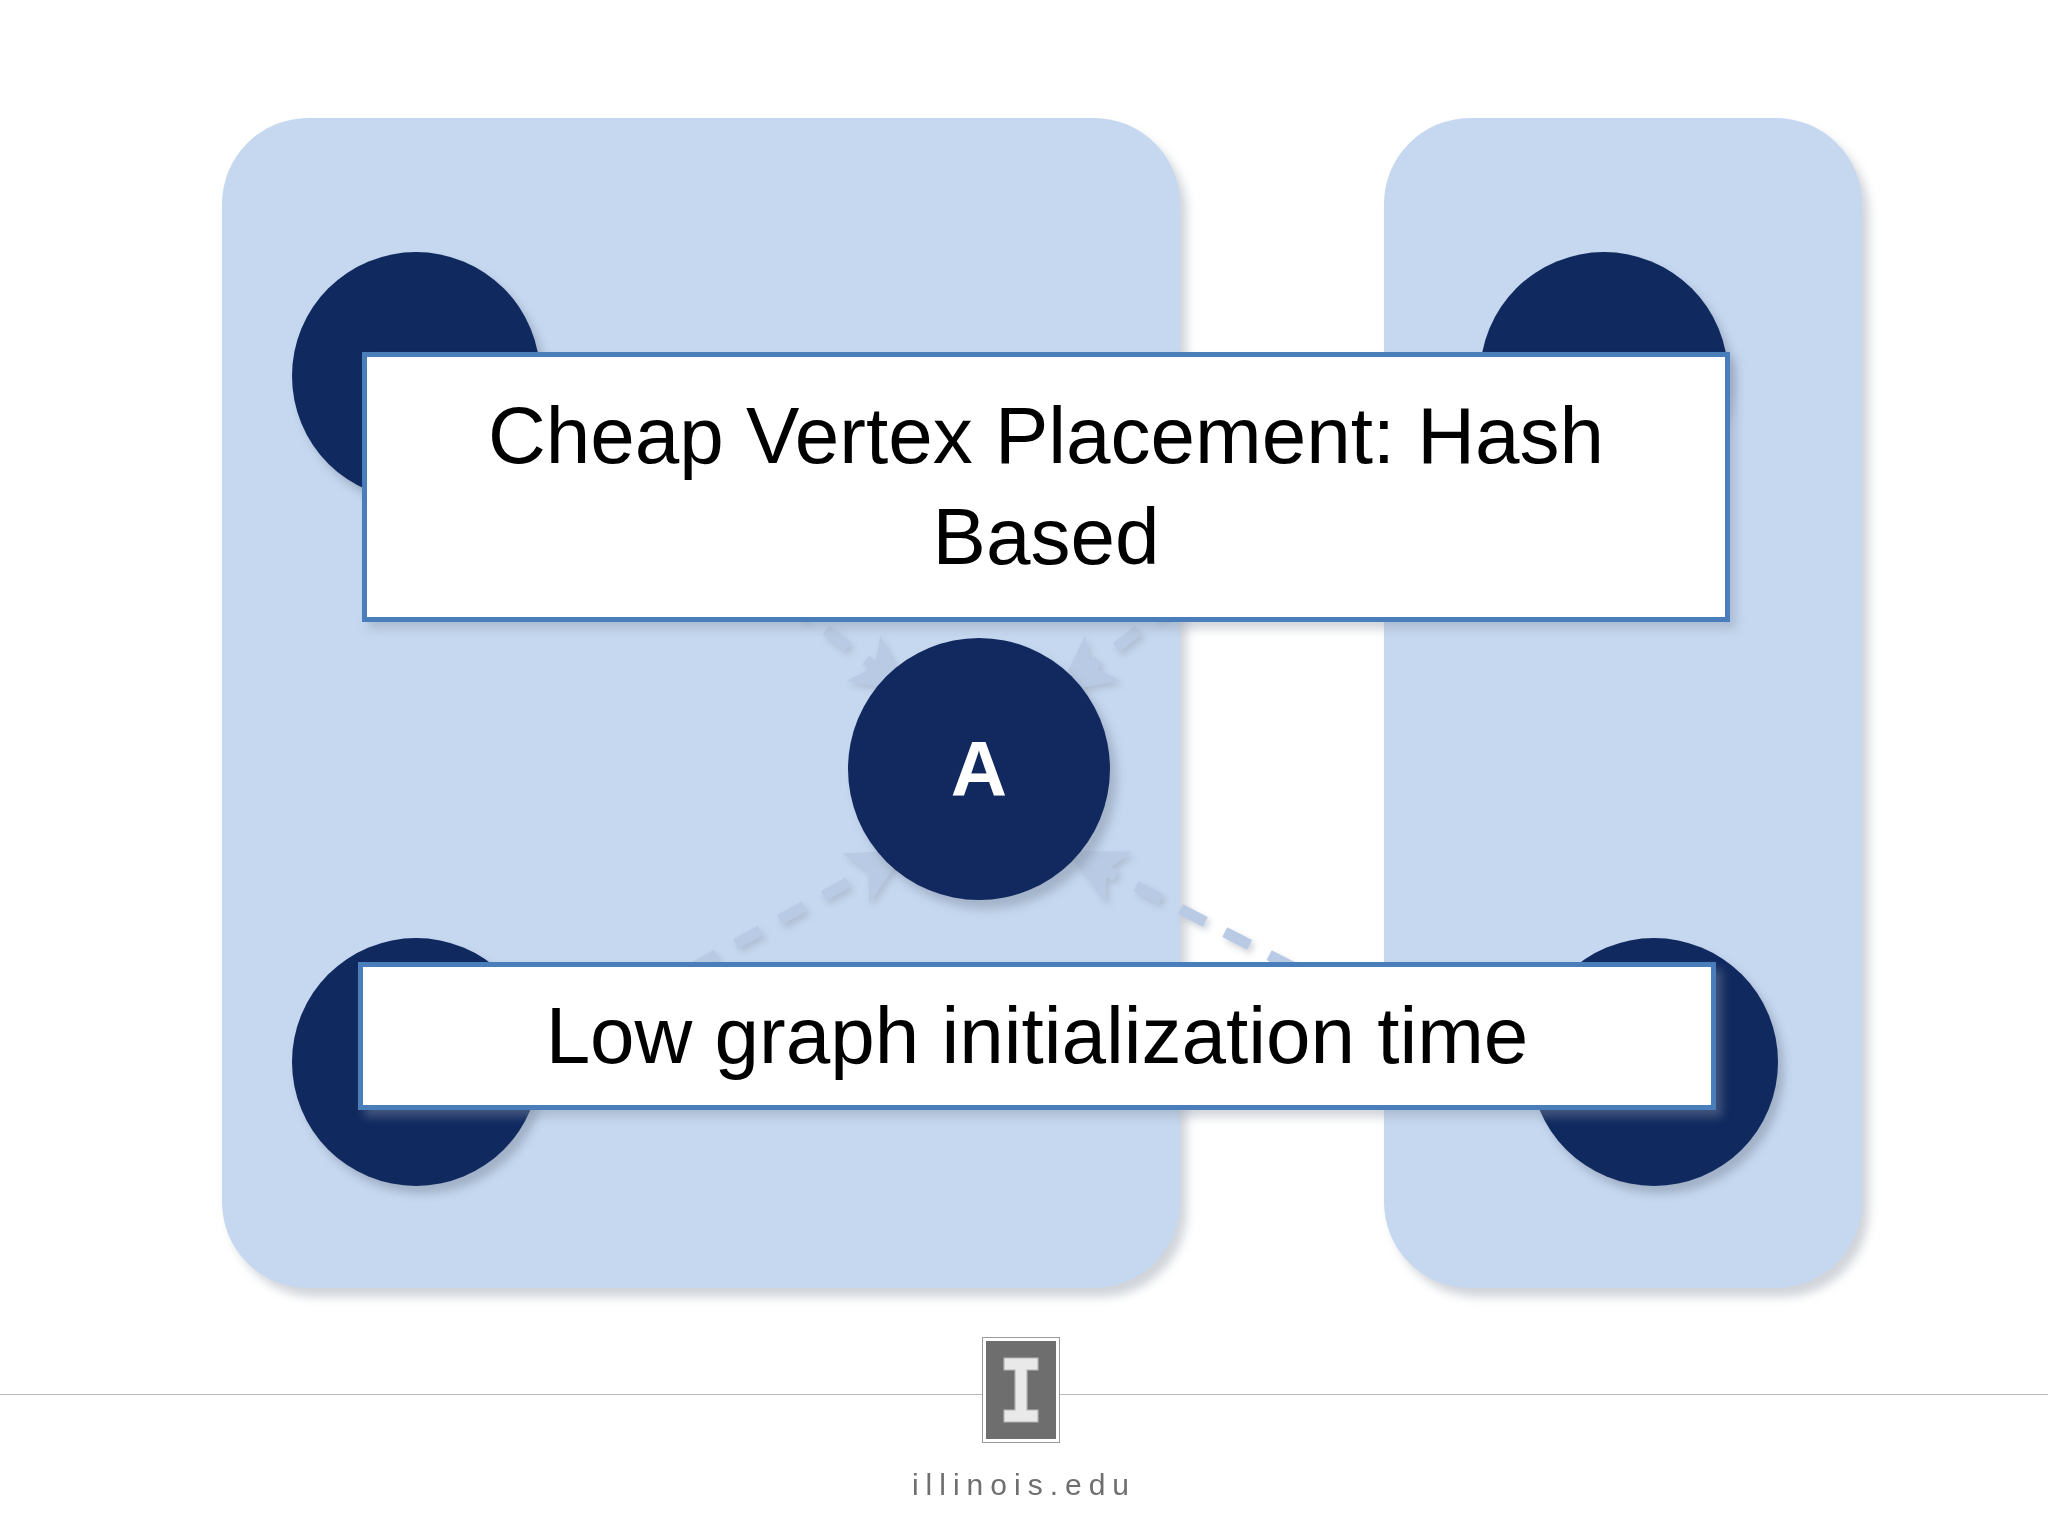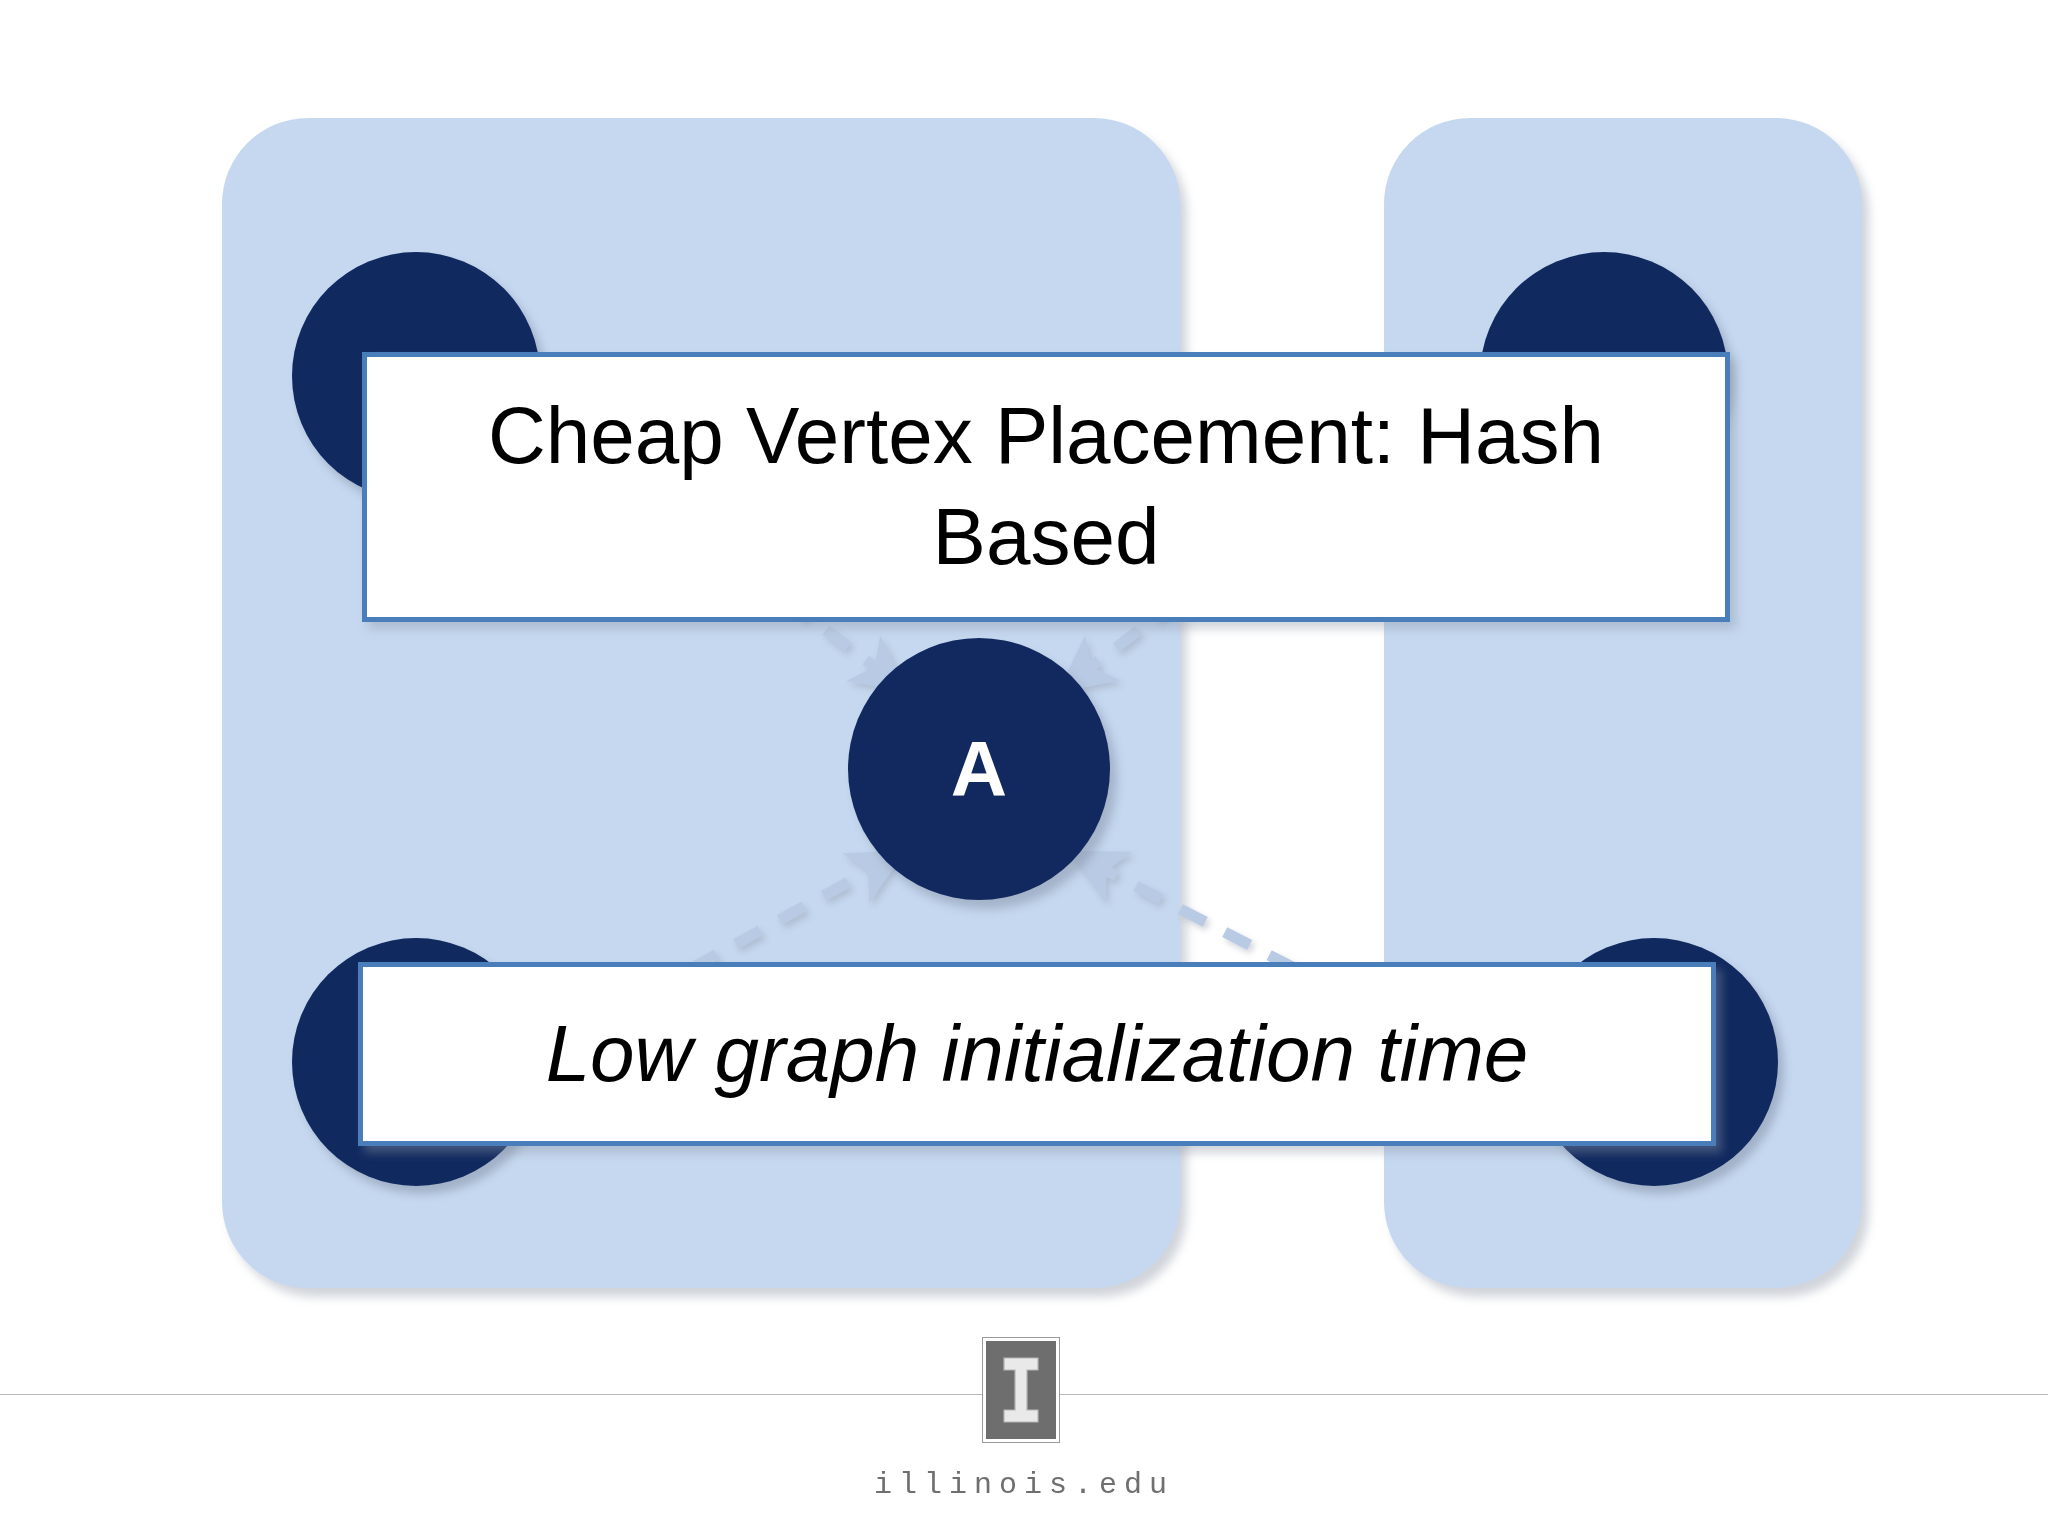--- a/index.html
+++ b/index.html
@@ -127,26 +127,25 @@
     height: 270px;
     font-size: 80px;
     line-height: 1.26;
     padding: 0 18px;
     box-sizing: border-box;
   }
   .box-bottom {
     left: 358px;
     top: 962px;
     width: 1358px;
-    height: 184px;
+    height: 148px;
     font-size: 80px;
     line-height: 1.1;
     padding: 0 18px;
     box-sizing: border-box;
-    font-style: italic;
   }
 
   
   .footer-rule {
     position: absolute;
     left: 0;
     top: 1394px;
     width: 2048px;
     height: 1px;
     background: #b9b9b9;
@@ -167,21 +166,21 @@
     align-items: center;
     justify-content: center;
   }
   .footer-logo svg { display: block; }
   .footer-url {
     position: absolute;
     left: 0;
     top: 1468px;
     width: 2048px;
     text-align: center;
-    font-family: Liberation Mono, monospace;
+    font-family: Liberation Sans, sans-serif;
     font-size: 30px;
     letter-spacing: 7px;
     color: #6f6f6f;
     z-index: 55;
   }
 </style>
 </head>
 <body>
 
 <div class="slide">

